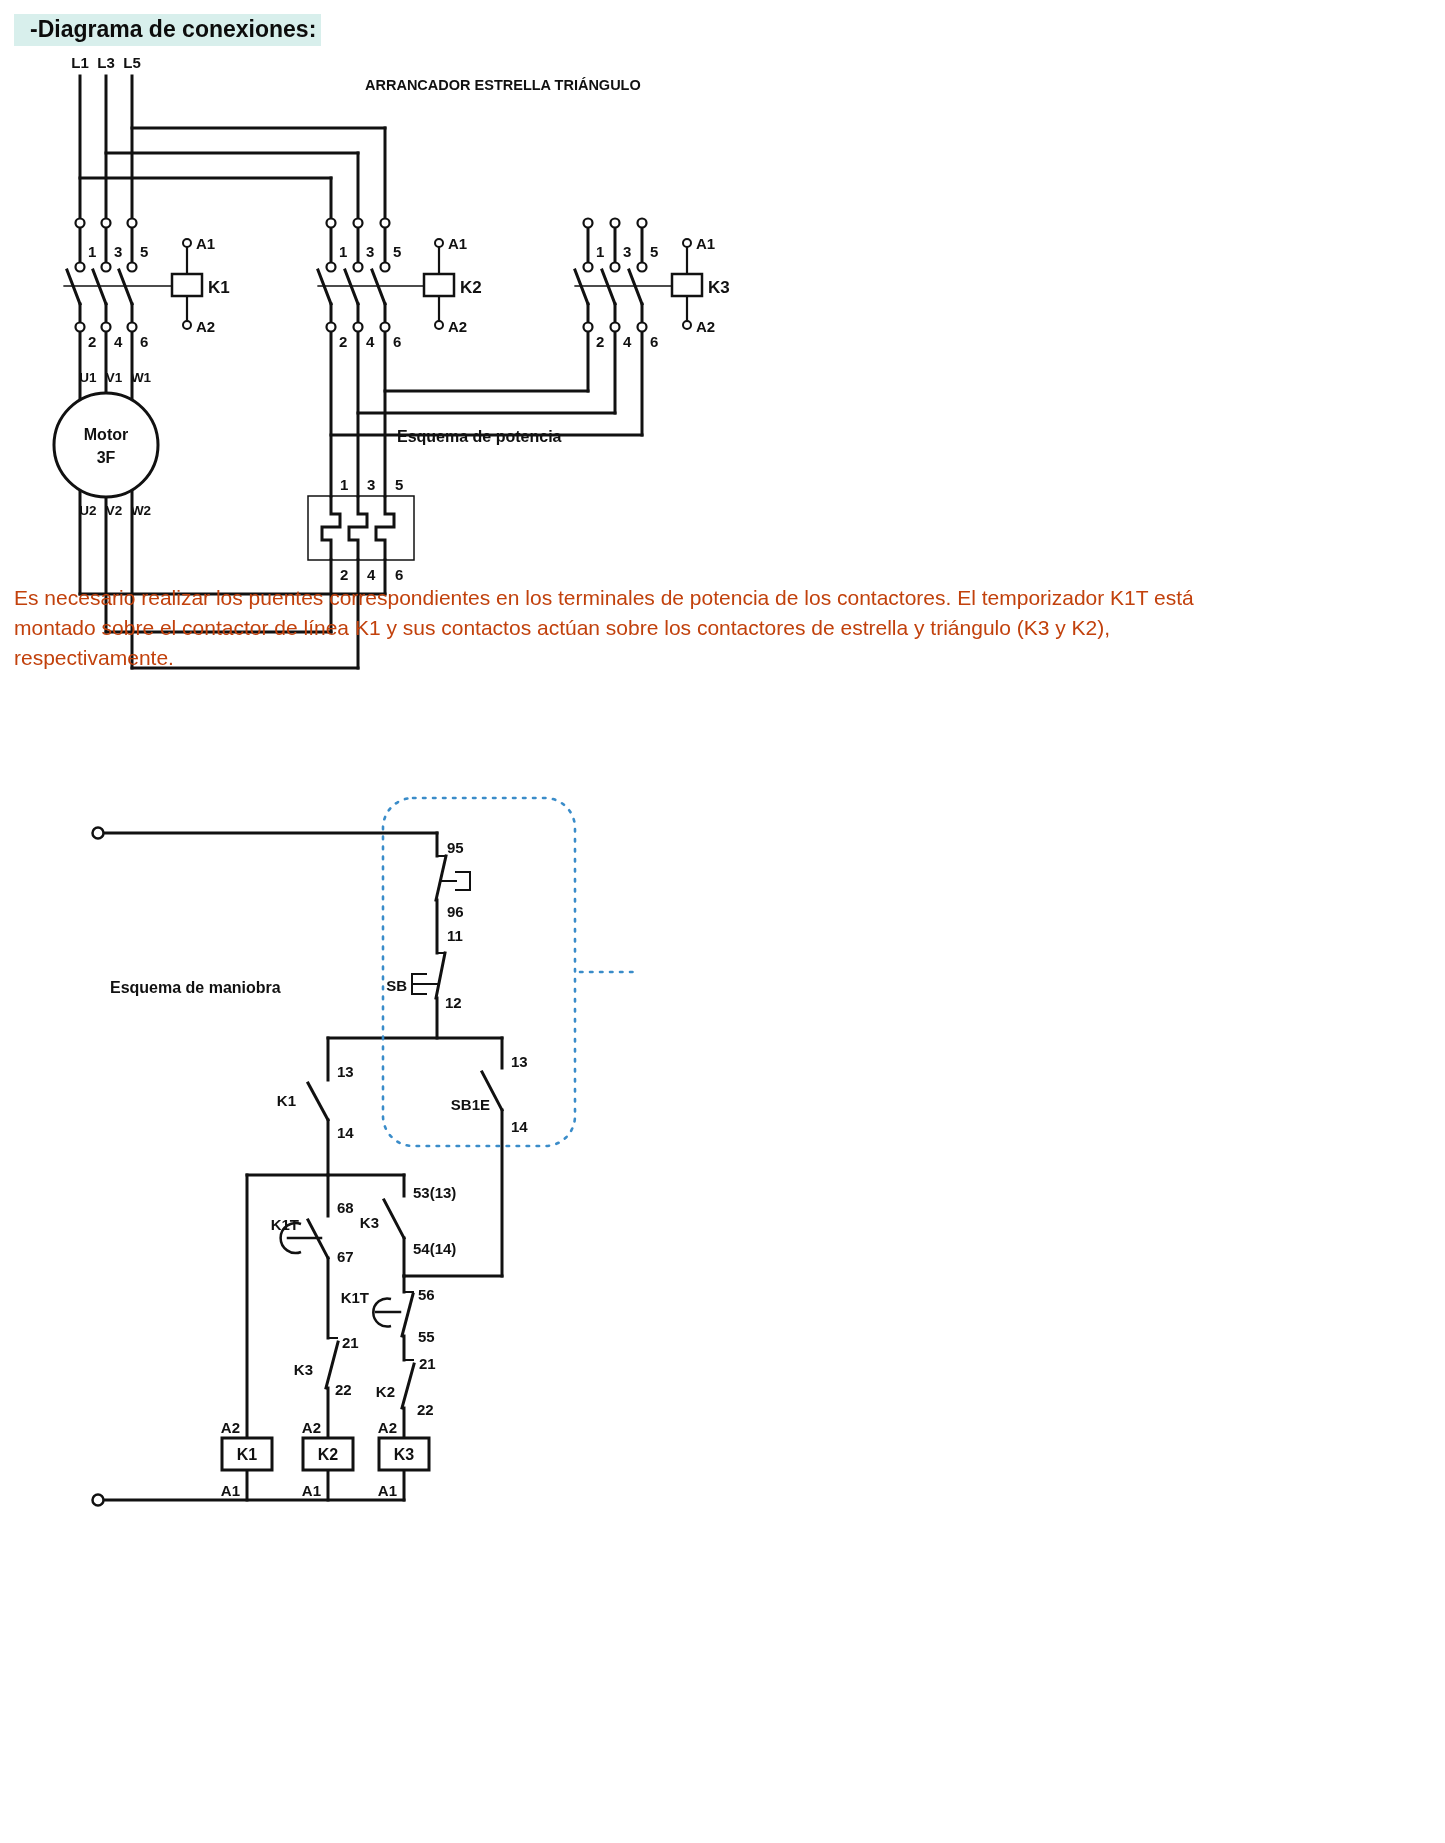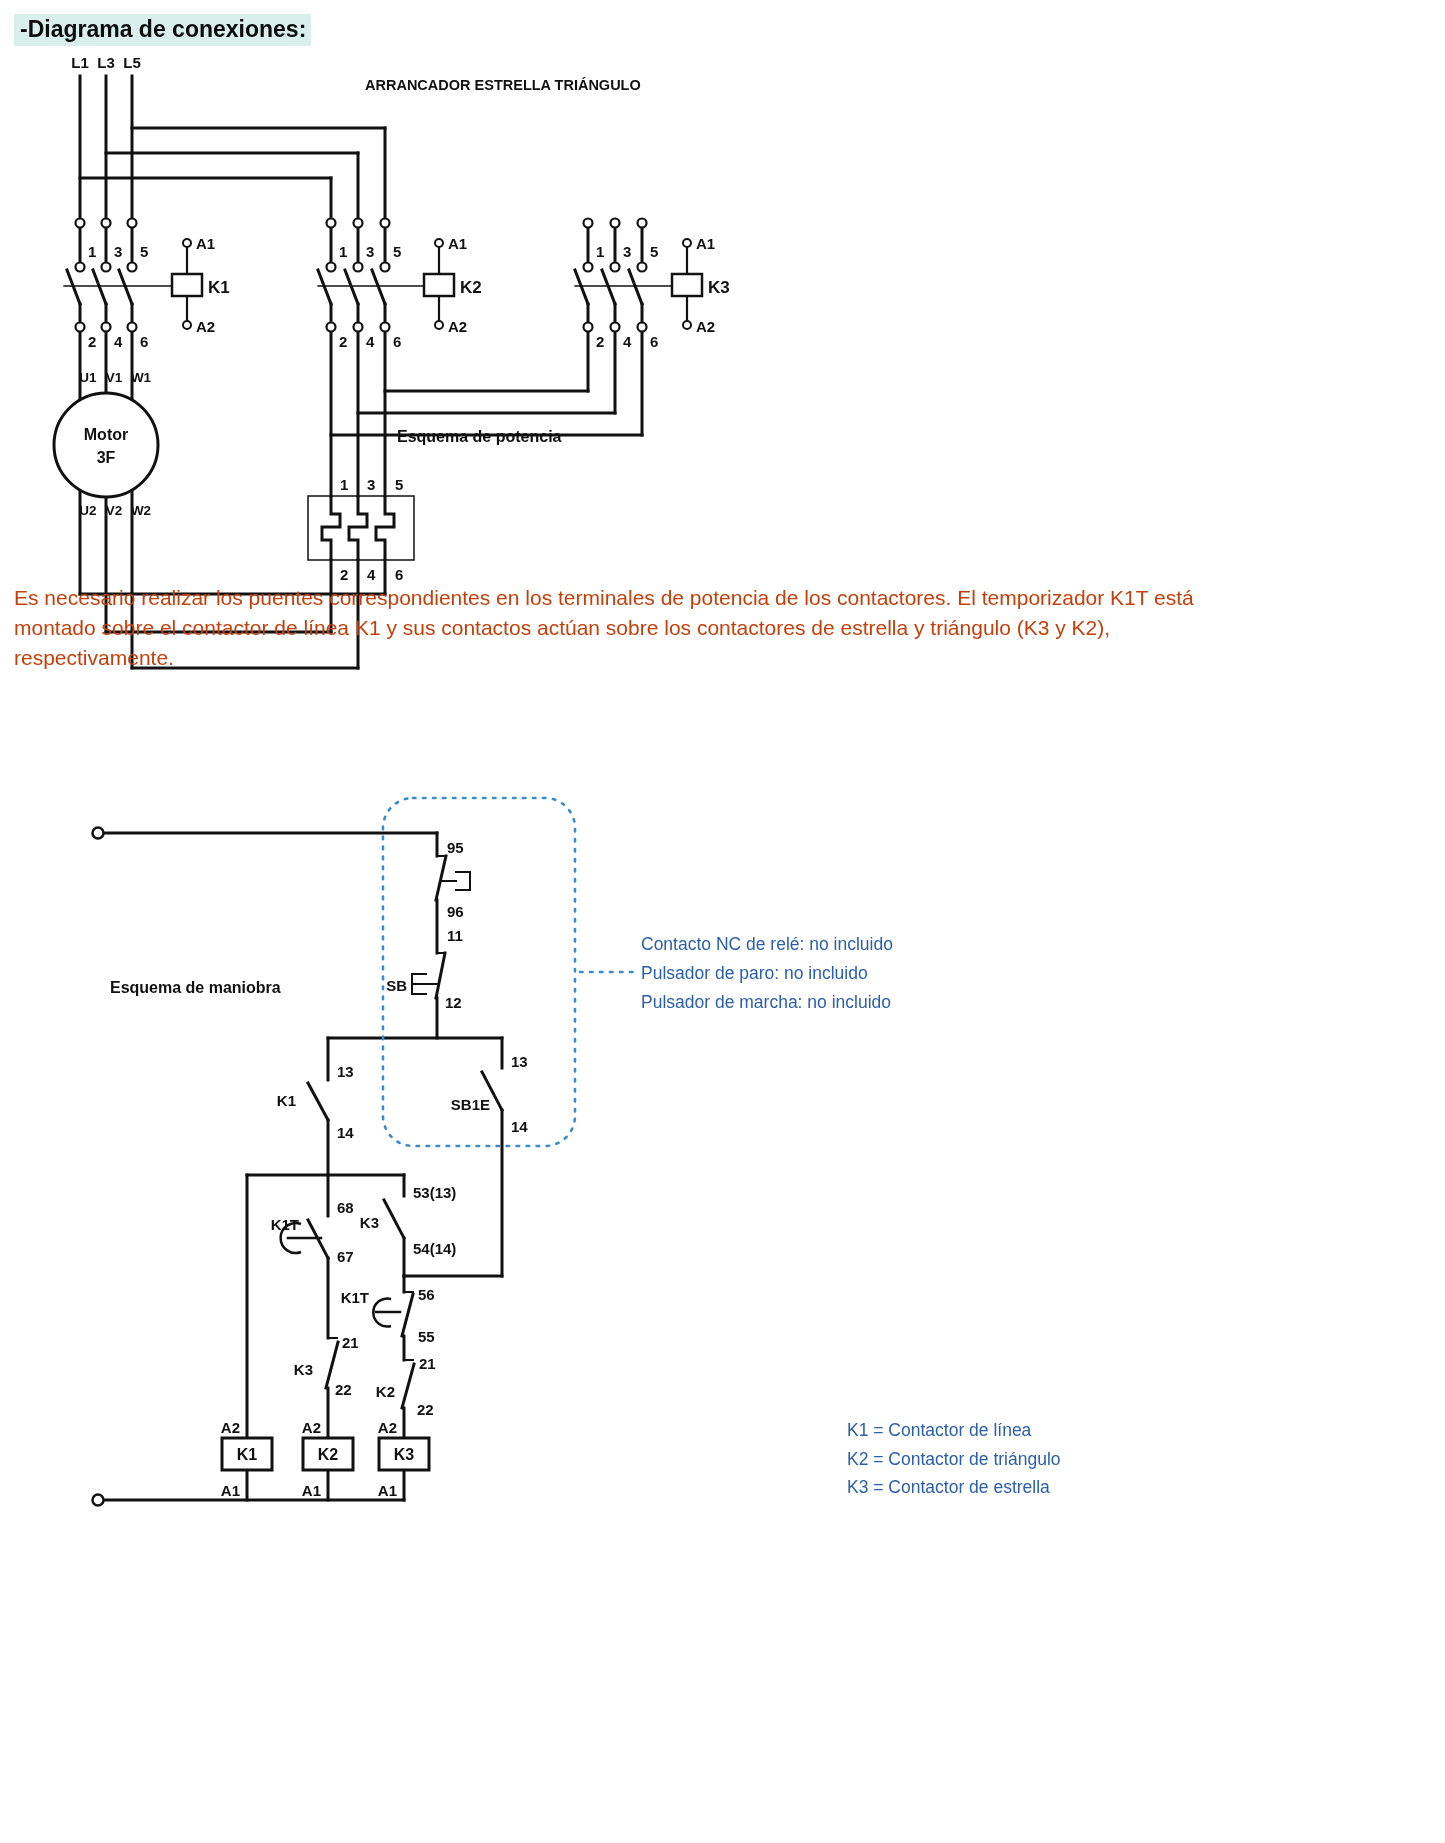--- a/index.html
+++ b/index.html
@@ -1,19 +1,19 @@
 <!DOCTYPE html>
 <html><head>
 <meta charset="utf-8">
 <style>
   html,body{margin:0;padding:0;background:#ffffff;}
   .page{position:relative;width:1445px;height:1843px;background:#fff;overflow:hidden;
         font-family:"Liberation Sans", sans-serif;color:#141414;}
   .doc-title{position:absolute;left:14px;top:14px;font-size:23px;font-weight:700;
-             background:#d8efec;padding:2px 5px 3px 6px;letter-spacing:0px;color:#0c0c0c;}
+             background:#d8efec;padding:2px 5px 3px 16px;letter-spacing:0px;color:#0c0c0c;}
   .body-paragraph{position:absolute;left:14px;top:583px;width:1188px;font-size:21px;
                   line-height:30px;color:#c2410c;}
   .annotations{position:absolute;left:641px;top:930px;font-size:17.5px;line-height:29px;
                color:#2b5fa7;}
   .legend{position:absolute;left:847px;top:1416px;font-size:17.5px;line-height:28.5px;
           color:#2b5fa7;}
   svg text{font-family:"Liberation Sans", sans-serif;fill:#111;}
   .circuit{position:absolute;left:0;top:0;}
 </style>
 </head>
@@ -264,25 +264,15 @@
       <text x="247" y="1460" font-size="16" font-weight="700" text-anchor="middle">K1</text>
       <text x="328" y="1460" font-size="16" font-weight="700" text-anchor="middle">K2</text>
       <text x="404" y="1460" font-size="16" font-weight="700" text-anchor="middle">K3</text>
       <text x="110" y="993" font-size="16" font-weight="600" text-anchor="start">Esquema de maniobra</text>
       <rect x="383" y="798" width="192" height="348" rx="30" fill="none" stroke="#3a8cc9" stroke-width="2.6" stroke-dasharray="2.5 7.5" stroke-linecap="round"></rect>
       <line x1="580" y1="972" x2="634" y2="972" stroke="#3a8cc9" stroke-width="2.6" stroke-dasharray="2.5 7.5" stroke-linecap="round"></line>
     </svg>
 
   <div class="body-paragraph">Es necesario realizar los puentes correspondientes en los terminales de potencia de los contactores. El temporizador K1T está montado sobre el contactor de línea K1 y sus contactos actúan sobre los contactores de estrella y triángulo (K3 y K2), respectivamente.</div>
 
-  <div class="annotations">
-    <div>Contacto NC de relé: no incluido</div>
-    <div>Pulsador de paro: no incluido</div>
-    <div>Pulsador de marcha: no incluido</div>
-  </div>
-
-  <div class="legend">
-    <div>K1 = Contactor de línea</div>
-    <div>K2 = Contactor de triángulo</div>
-    <div>K3 = Contactor de estrella</div>
-  </div>
+
 
 </div>
 
 </body></html>

